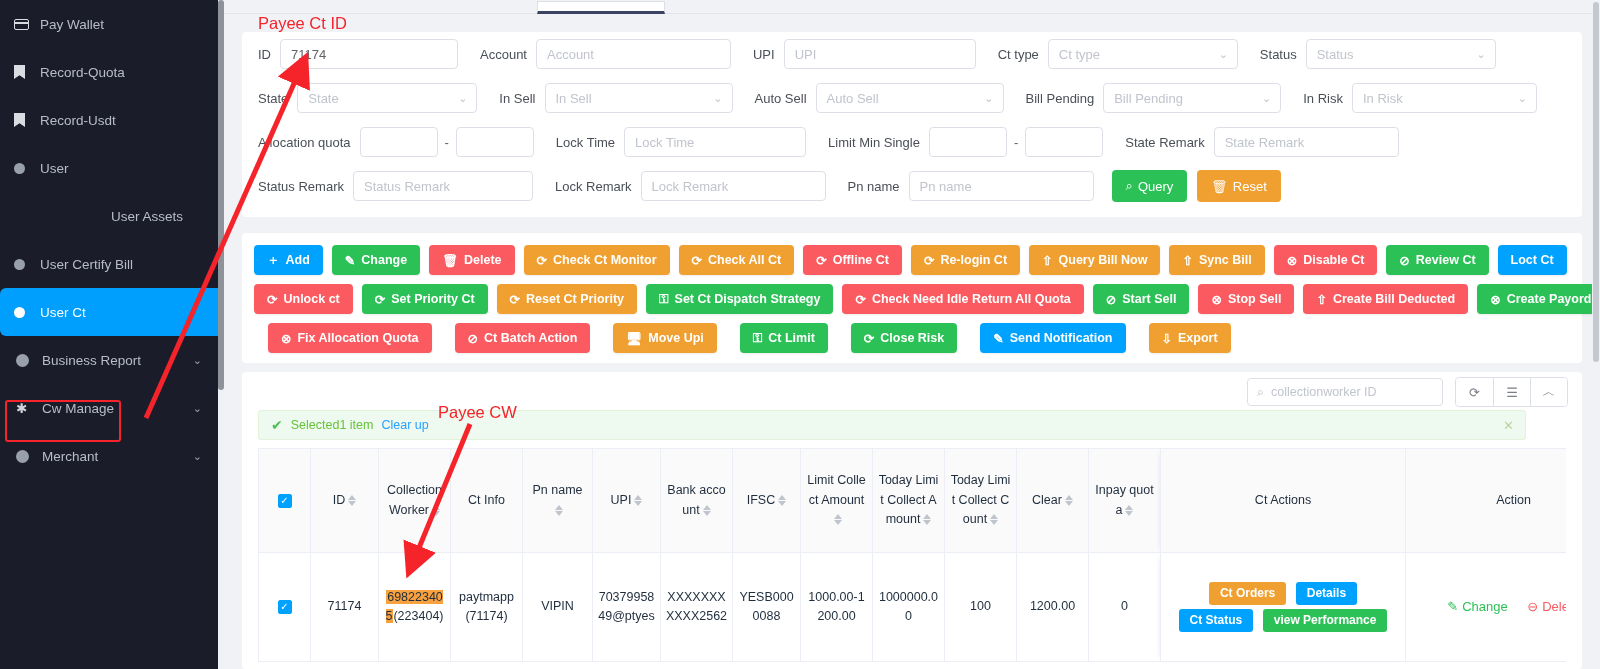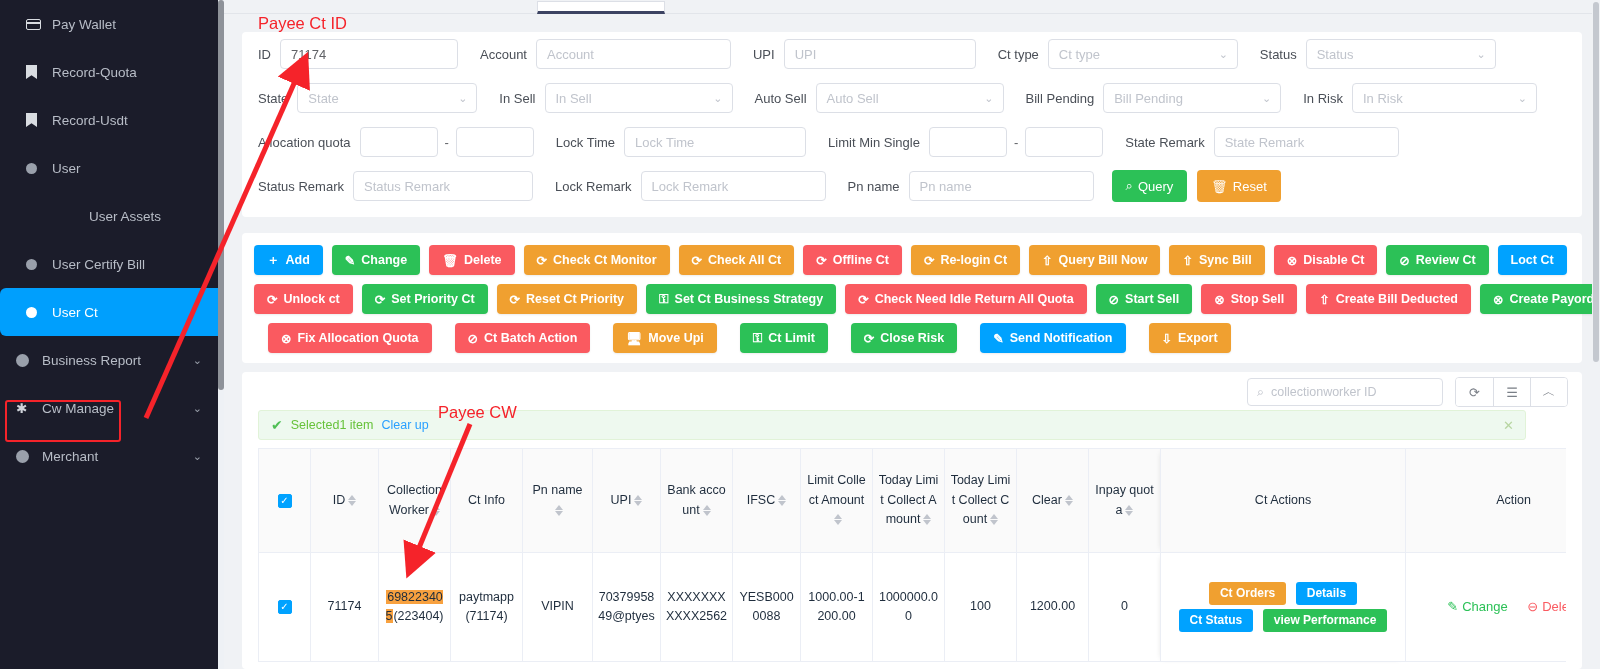--- a/index.html
+++ b/index.html
@@ -10,27 +10,27 @@
     font-size:13px; color:#303133; background:#f0f2f5;
     position:relative;
   }
 
   
   #sidebar{
     position:absolute; left:0; top:0; width:224px; height:669px;
     background:#1b1c2a; overflow:hidden;
   }
   .nav-item{
-    display:flex; align-items:center; height:48px; padding-left:26px;
+    display:flex; align-items:center; height:48px; padding-left:14px;
     color:#b8bdc7; font-size:13.5px; white-space:nowrap; cursor:pointer;
     position:relative;
   }
   .nav-item .ic{ width:22px; display:inline-flex; align-items:center; justify-content:flex-start; color:#cfd3da; }
   .nav-item .lbl{ margin-left:4px; }
-  .nav-item.sub{ padding-left:85px; }
+  .nav-item.sub{ padding-left:85px;margin-left:22px; }
   .nav-item.hl{ background:#22232f; color:#fff; font-weight:bold; }
   .nav-item.hl .ic{ color:#fff; }
   .nav-item.dim{ background:#1f2130; }
   .nav-item.active{
     background:#009ffd; color:#fff; border-radius:6px;
     width:224px;
   }
   .nav-item.active .ic{ color:#fff; }
   .nav-item .chev{ position:absolute; right:22px; color:#9aa0ab; font-size:11px; }
   .dot{ width:11px; height:11px; border-radius:50%; background:#9aa0ab; display:inline-block; }
@@ -385,21 +385,21 @@
     <div class="ab c-green">
         <span>⟳</span>
         <span>Set Priority Ct</span>
       </div>
     <div class="ab c-orange">
         <span>⟳</span>
         <span>Reset Ct Priority</span>
       </div>
     <div class="ab c-green">
         <span>⚿</span>
-        <span>Set Ct Business Strategy</span>
+        <span>Set Ct Dispatch Strategy</span>
       </div>
     <div class="ab c-red">
         <span>⟳</span>
         <span>Check Need Idle Return All Quota</span>
       </div>
     <div class="ab c-green">
         <span>⊘</span>
         <span>Start Sell</span>
       </div>
     <div class="ab c-red">

